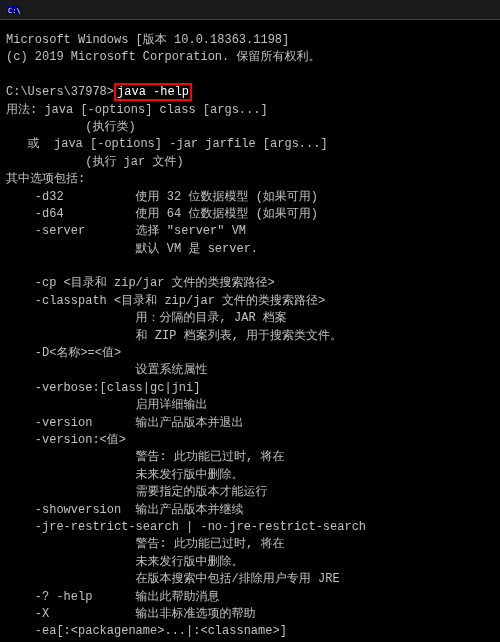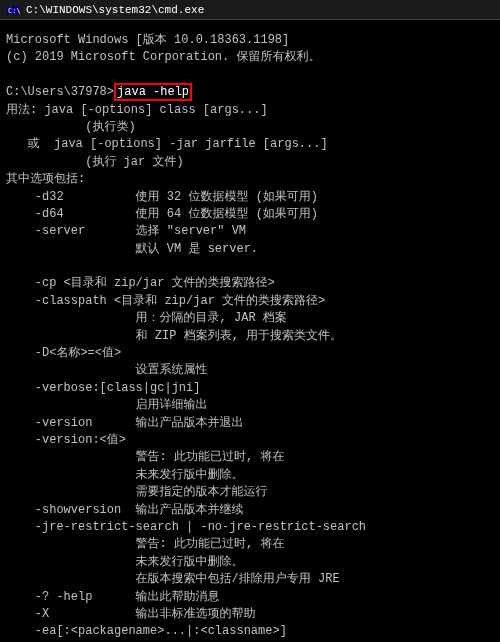--- a/index.html
+++ b/index.html
@@ -53,21 +53,20 @@
 <body>
 
 <div class="title-bar">
   <span class="title-bar-icon">
     <svg width="14" height="14" viewBox="0 0 14 14">
       <rect width="14" height="14" fill="#1a1a1a"></rect>
       <rect x="1" y="3" width="12" height="8" fill="#000080"></rect>
       <text x="2" y="10" font-size="7" fill="white" font-family="monospace">C:\</text>
     </svg>
   </span>
-  <span>C:\WINDOWS\system32\cmd.exe</span>
 </div>
 
 <div class="terminal"><span class="cmd-text">Microsoft Windows [版本 10.0.18363.1198]
 (c) 2019 Microsoft Corporation. 保留所有权利。
 
 C:\Users\37978&gt;<span class="highlight-box">java -help</span>
 用法: java [-options] class [args...]
            (执行类)
    或  java [-options] -jar jarfile [args...]
            (执行 jar 文件)

